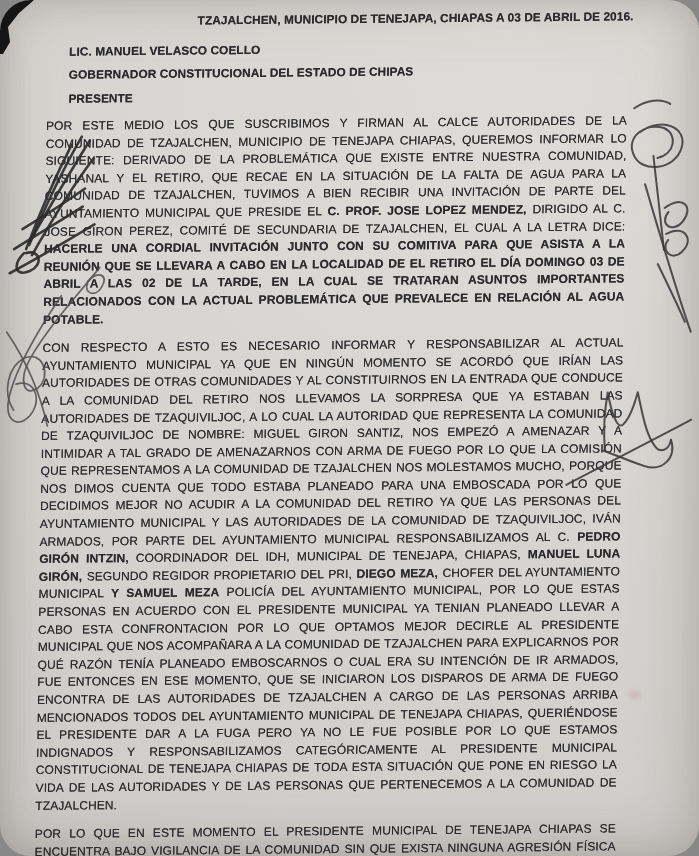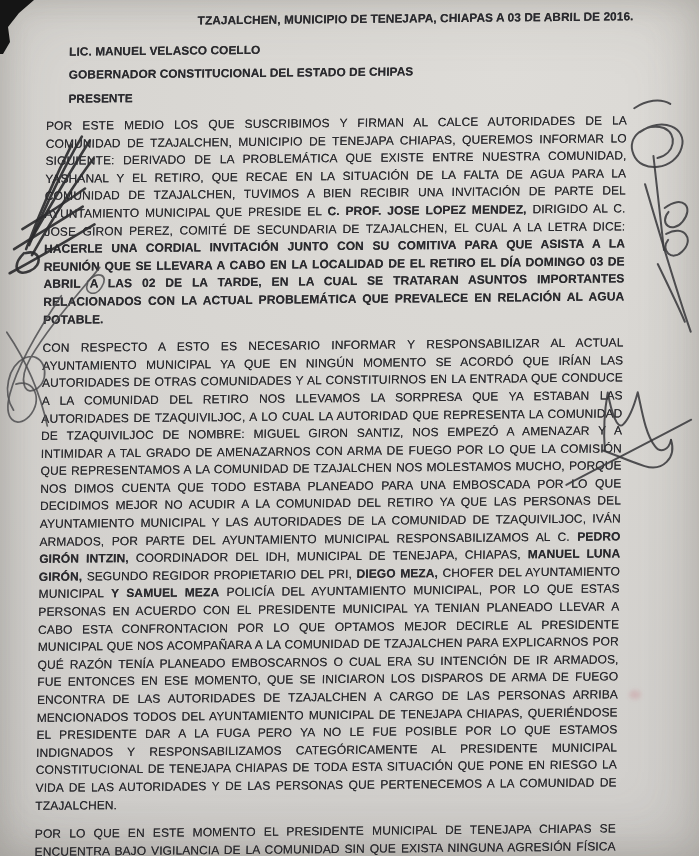--- a/index.html
+++ b/index.html
@@ -7,20 +7,21 @@
     font-family:"Liberation Sans","DejaVu Sans",sans-serif;
     background:#888;
   }
   .page{
     position:relative;
     width:699px;height:856px;
     overflow:hidden;
     background:radial-gradient(140% 110% at 72% 8%, #dedcd8 0%, #d8d6d2 40%, #d0cecb 85%, #cac8c5 100%);
     box-shadow:inset 0 0 70px rgba(110,104,96,.22), inset -10px -12px 46px rgba(105,100,94,.14), inset 6px 0 24px rgba(100,96,90,.14);
     color:#2a2a2e;
+    border-radius:31px;
   }
   .corner-artifact{
     position:absolute;left:0;top:0;width:40px;height:58px;
     background:#151515;
     clip-path:polygon(0 0, 34px 0, 19px 13px, 8px 27px, 10px 42px, 3px 54px, 0 54px);
     filter:blur(.4px);
   }
   .content{
     position:absolute;inset:0;
     transform:skew(-0.9deg,-0.55deg);

